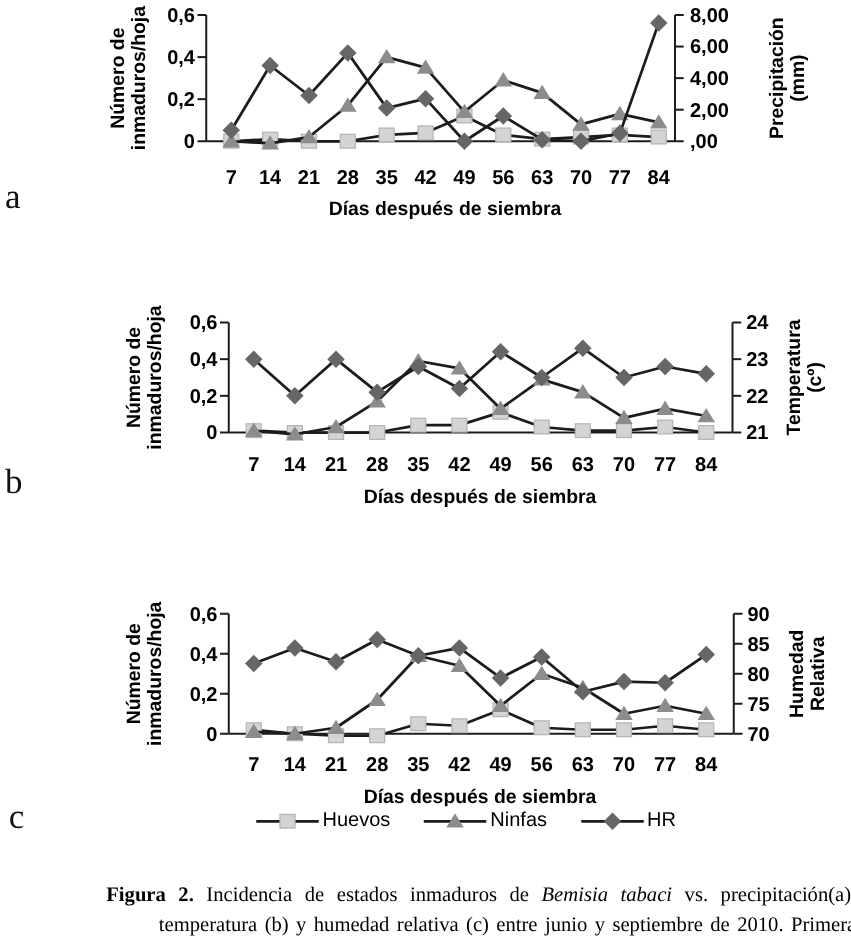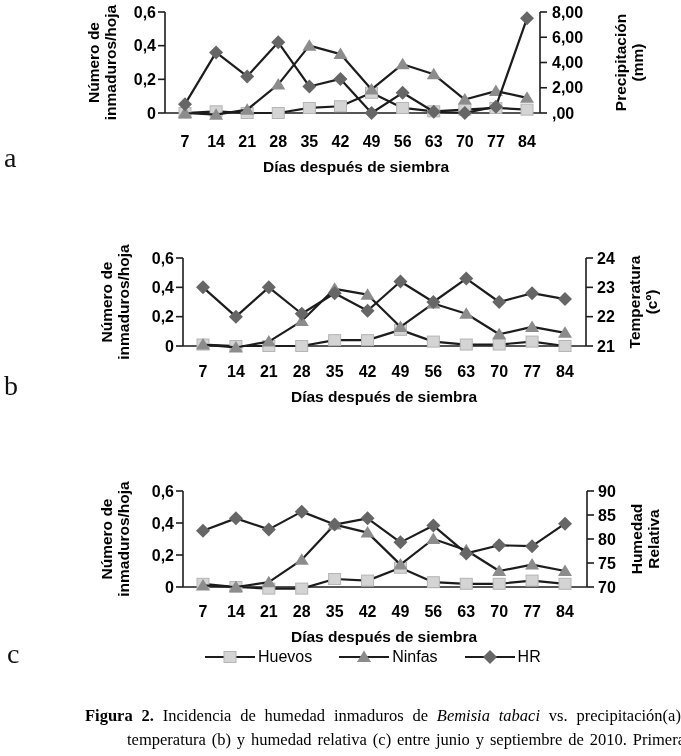--- a/index.html
+++ b/index.html
@@ -308,13 +308,13 @@
     </div>
     <div class="legend-item">
       <svg width="52" height="16">
         <line x1="1" y1="8" x2="51" y2="8" stroke="#1c1c1c" stroke-width="2.2"></line>
         <polygon points="26,1 33,8 26,15 19,8" fill="#666666"></polygon>
       </svg>
       <span class="legend-label">HR</span>
     </div>
   </div>
 
-<p id="caption"><span class="cap-bold">Figura 2.</span> <span>Incidencia de humedad inmaduros de</span> <span class="cap-italic">Bemisia tabaci</span> <span>vs. precipitación(a), temperatura (b) y humedad relativa (c) entre junio y septiembre de 2010. Primera siembra (campo).</span></p>
+<p id="caption"><span class="cap-bold">Figura 2.</span> <span>Incidencia de estados inmaduros de</span> <span class="cap-italic">Bemisia tabaci</span> <span>vs. precipitación(a), temperatura (b) y humedad relativa (c) entre junio y septiembre de 2010. Primera siembra (campo).</span></p>
 
 </body></html>

